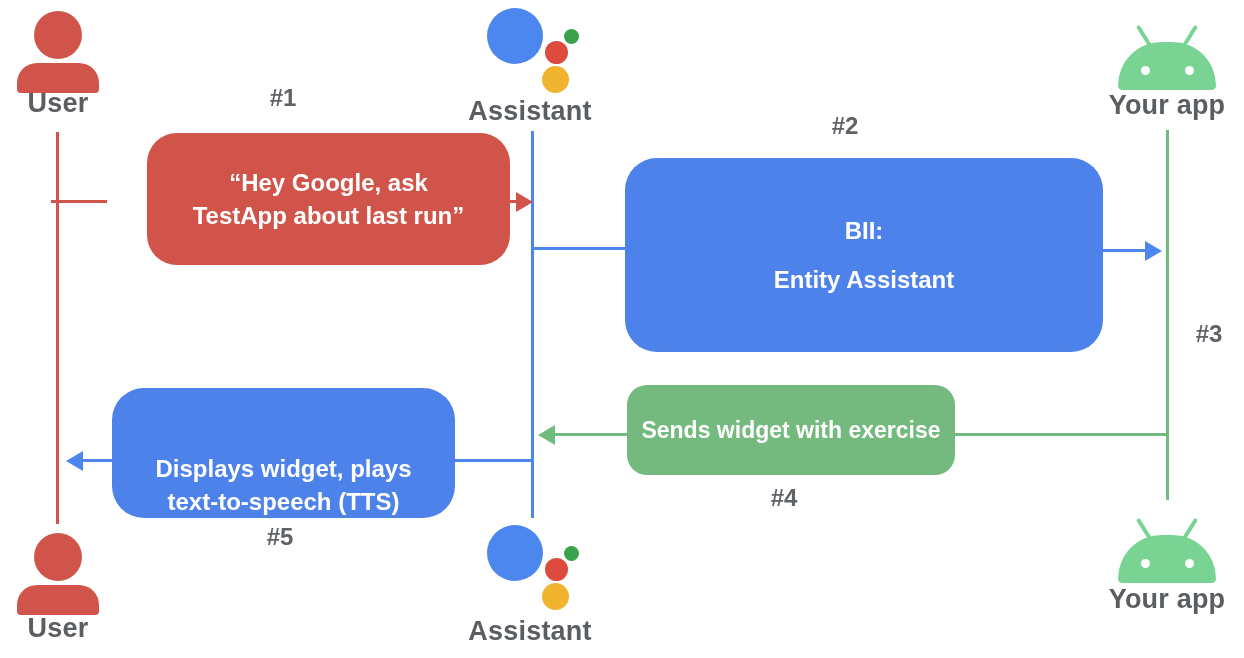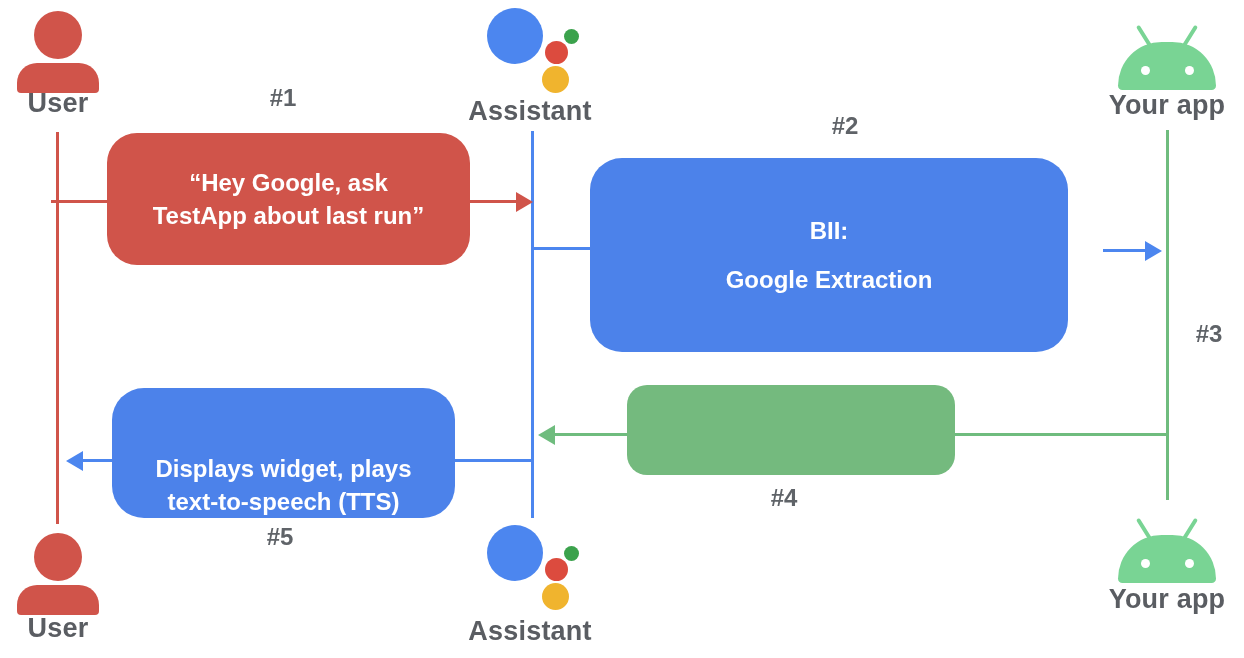--- a/index.html
+++ b/index.html
@@ -64,21 +64,21 @@
   .lifeline.blue  { background: #4c86ef; }
   .lifeline.green { background: #6fbc7e; }
 
   
   .msg-box {
     position: absolute; display: flex; flex-direction: column;
     align-items: center; justify-content: center;
     color: #ffffff; font-weight: bold; text-align: center;
   }
   .msg-box .ln { white-space: nowrap; }
-  .box-red   { background: #d0544a; border-radius: 30px; font-size: 24px; line-height: 33px; }
+  .box-red   { background: #d0544a; border-radius: 30px; font-size: 24px; line-height: 33px; margin-left: 40px; }
   .box-blue  { background: #4c82ea; border-radius: 32px; font-size: 24px; line-height: 33px; }
   .box-green { background: #74ba7e; border-radius: 20px; font-size: 23px; line-height: 31px; }
 
   
   .hline { position: absolute; height: 3px; }
   .hline.red   { background: #d0544a; }
   .hline.blue  { background: #4c86ef; }
   .hline.green { background: #6fbc7e; }
 
   .arrowhead { position: absolute; width: 0; height: 0; }
@@ -123,31 +123,32 @@
 <div class="hline red" style="left:51px; top:200px; width:56px;"></div>
 <div class="msg-box box-red" style="left:107px; top:133px; width:363px; height:132px;">
   <div class="ln">“Hey Google, ask</div>
   <div class="ln">TestApp about last run”</div>
 </div>
 <div class="hline red" style="left:470px; top:200px; width:47px;"></div>
 <div class="arrowhead red right" style="left:516px; top:192px;"></div>
 
 <div class="step-label" style="left:795px; top:112px; width:100px;">#2</div>
 <div class="hline blue" style="left:533px; top:247px; width:92px;"></div>
-<div class="msg-box box-blue" style="left:590px; top:158px; width:478px; height:194px;gap:16px;">
+<div class="msg-box box-blue" style="left:625px; top:158px; width:478px; height:194px;gap:16px;">
   <div class="ln">BII:</div>
-  <div class="ln">Google Extraction</div>
+  <div class="ln">Entity Assistant</div>
 </div>
 <div class="hline blue" style="left:1103px; top:249px; width:43px;"></div>
 <div class="arrowhead blue right" style="left:1145px; top:241px;"></div>
 
 <div class="step-label" style="left:1177px; top:320px; width:64px;">#3</div>
 
 <div class="hline green" style="left:955px; top:433px; width:213px;"></div>
 <div class="msg-box box-green" style="left:627px; top:385px; width:328px; height:90px;">
+  <div class="ln">Sends widget with exercise</div>
 </div>
 <div class="hline green" style="left:554px; top:433px; width:73px;"></div>
 <div class="arrowhead green left" style="left:538px; top:425px;"></div>
 <div class="step-label" style="left:734px; top:484px; width:100px;">#4</div>
 
 <div class="hline blue" style="left:455px; top:459px; width:78px;"></div>
 <div class="msg-box box-blue" style="left:112px; top:388px; width:343px; height:130px;justify-content:flex-end;">
   <div class="ln">Displays widget, plays</div>
   <div class="ln">text-to-speech (TTS)</div>
 </div>

